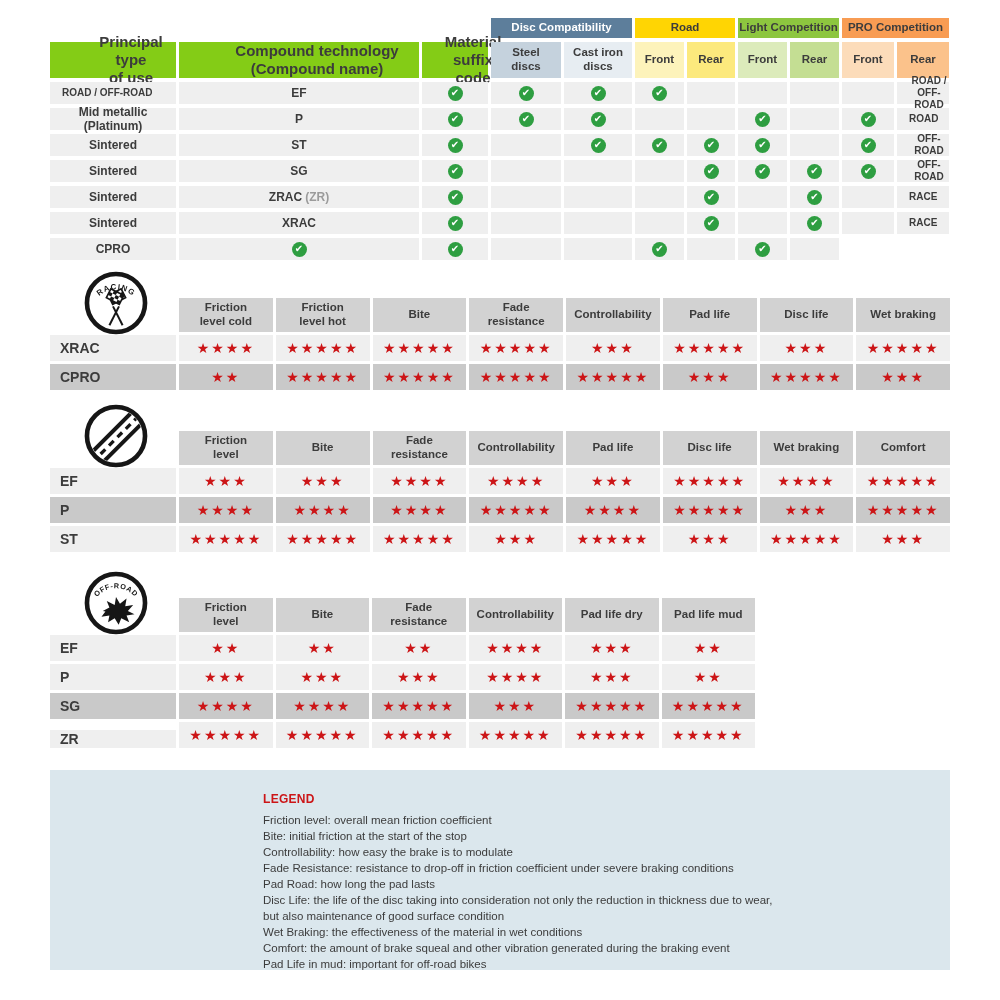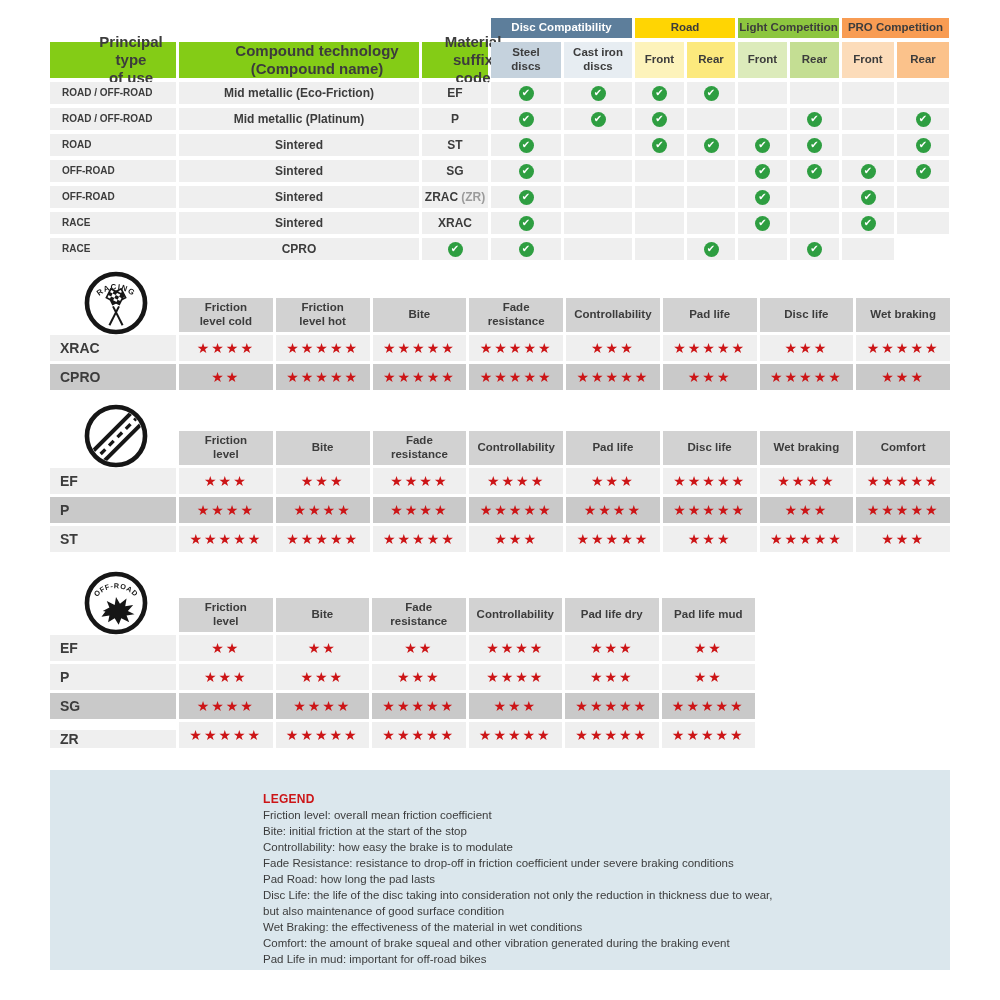--- a/index.html
+++ b/index.html
@@ -34,21 +34,21 @@
   .badge{position:absolute;left:33px;top:0;width:66px;height:66px;z-index:2;}
   .badge svg{display:block;width:100%;height:100%;}
   .rgrid{gap:3px;}
   .rhead{background:#d2d2d2;font-weight:bold;font-size:11.5px;}
   .rlabel{font-weight:bold;font-size:14px;justify-content:flex-start;padding-left:10px;}
   .starcell{font-size:14px;letter-spacing:2px;font-weight:bold;}
 
   
   .legend{margin-top:22px;width:900px;height:200px;background:#dbe7ed;
           padding:21px 30px 0 213px;font-size:11.5px;line-height:16px;}
-  .legend-title{color:#cc1517;font-weight:bold;font-size:12px;letter-spacing:.3px;}
+  .legend-title{color:#cc1517;font-weight:bold;font-size:12px;margin-bottom:5px;letter-spacing:.3px;}
   .lentry b{font-weight:normal;}
 </style>
 </head>
 <body>
 
 <div class="page">
 
   <div class="grid" id="compat-grid">
       <div class="cell" style="grid-column: 1 / span 3;"></div>
       <div class="cell ghead" style="grid-column: span 2; background: rgb(93, 126, 155); color: rgb(255, 255, 255);">Disc Compatibility</div>
@@ -65,21 +65,20 @@
 discs</div>
       <div class="cell subhead" style="background: rgb(231, 237, 242);">Cast iron
 discs</div>
       <div class="cell subhead" style="background: rgb(253, 243, 187);">Front</div>
       <div class="cell subhead" style="background: rgb(252, 233, 125);">Rear</div>
       <div class="cell subhead" style="background: rgb(220, 235, 187);">Front</div>
       <div class="cell subhead" style="background: rgb(196, 222, 147);">Rear</div>
       <div class="cell subhead" style="background: rgb(252, 220, 186);">Front</div>
       <div class="cell subhead" style="background: rgb(251, 194, 139);">Rear</div>
       <div class="cell dcell use">ROAD / OFF-ROAD</div>
-      <div class="cell dcell compound">Mid metallic (Eco-Friction)</div>
       <div class="cell dcell code">EF</div>
       <div class="cell dcell"><span class="chk">✔</span></div>
       <div class="cell dcell"><span class="chk">✔</span></div>
       <div class="cell dcell"><span class="chk">✔</span></div>
       <div class="cell dcell"><span class="chk">✔</span></div>
       <div class="cell dcell"></div>
       <div class="cell dcell"></div>
       <div class="cell dcell"></div>
       <div class="cell dcell"></div>
       <div class="cell dcell use">ROAD / OFF-ROAD</div>

